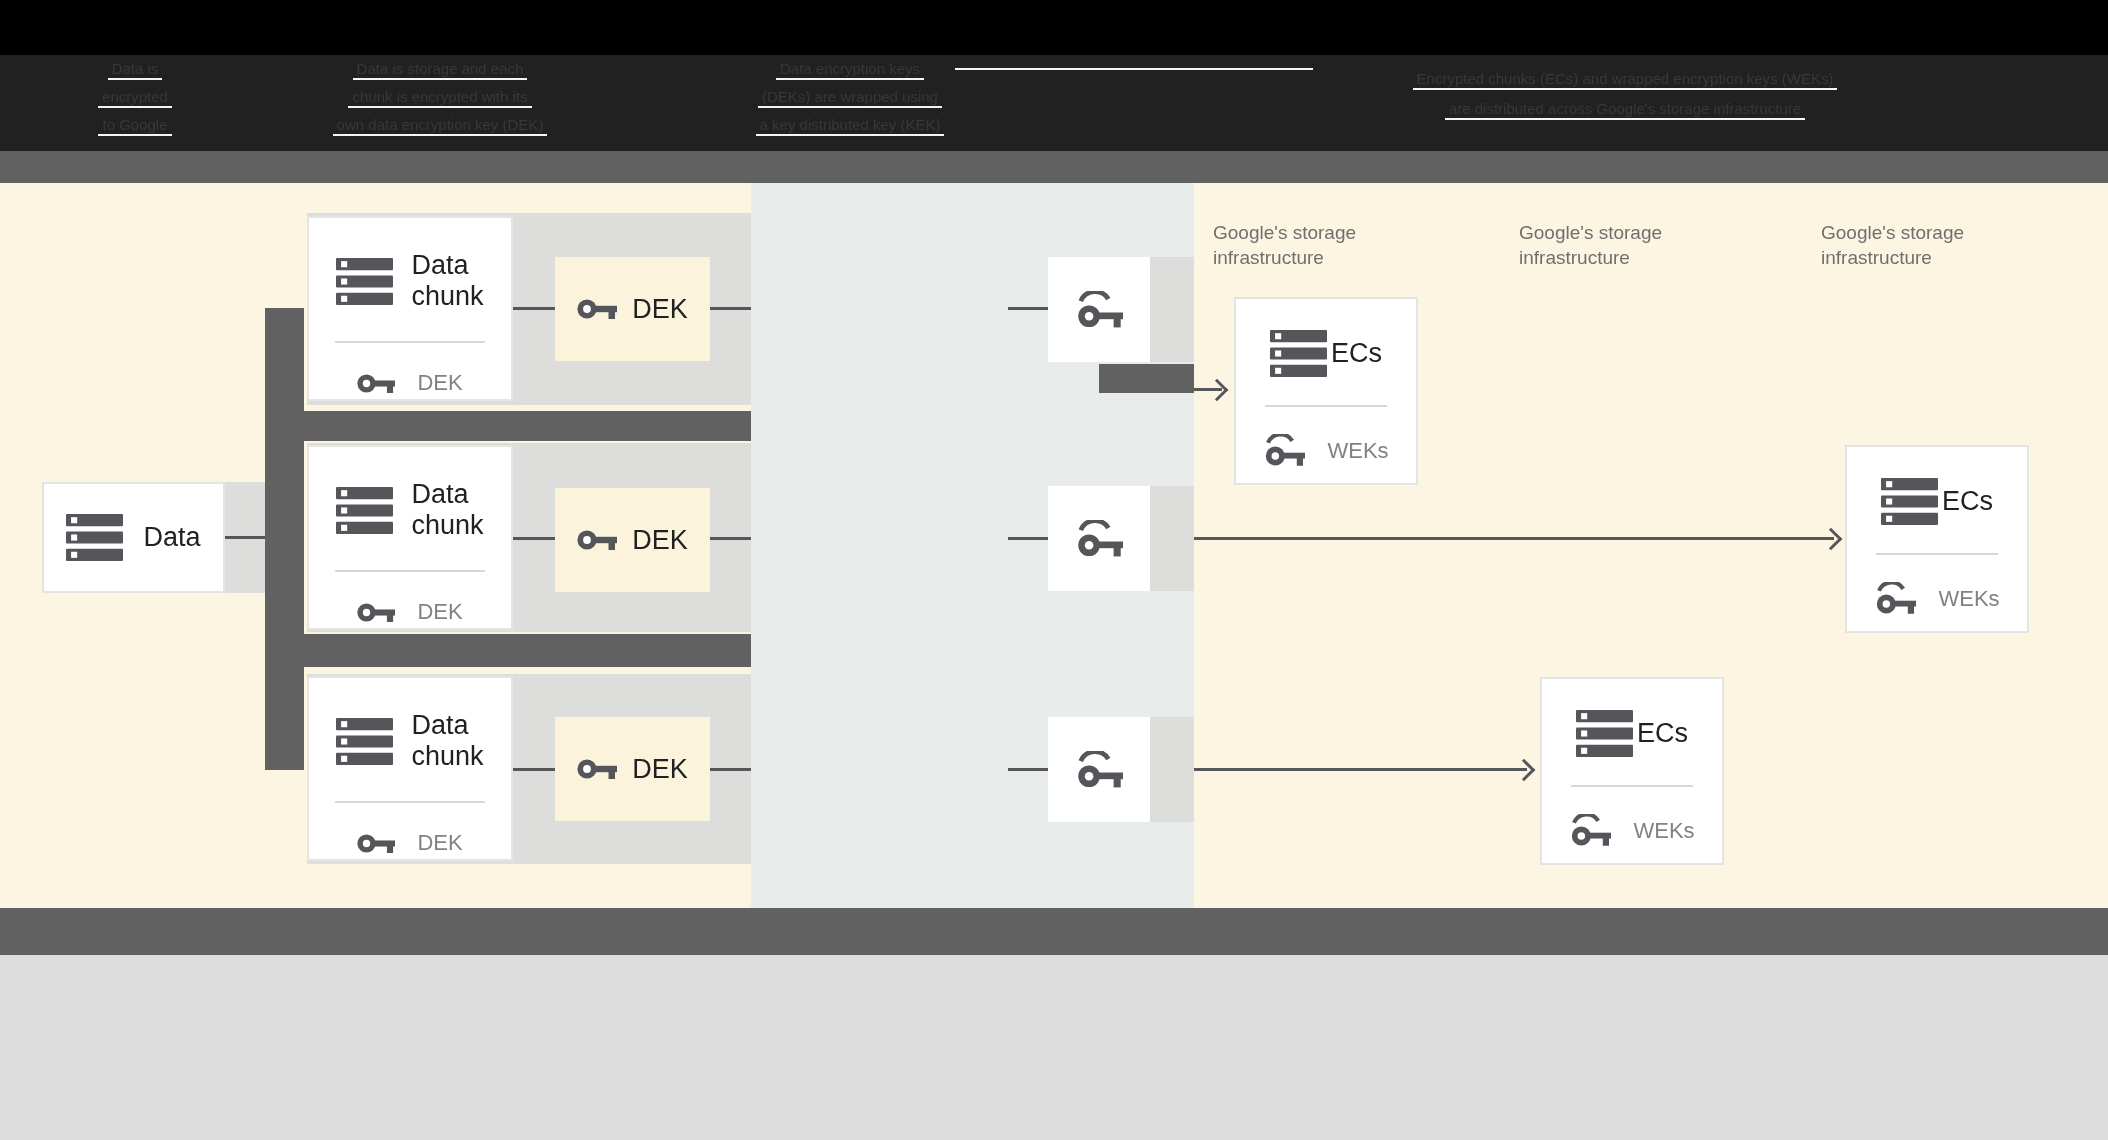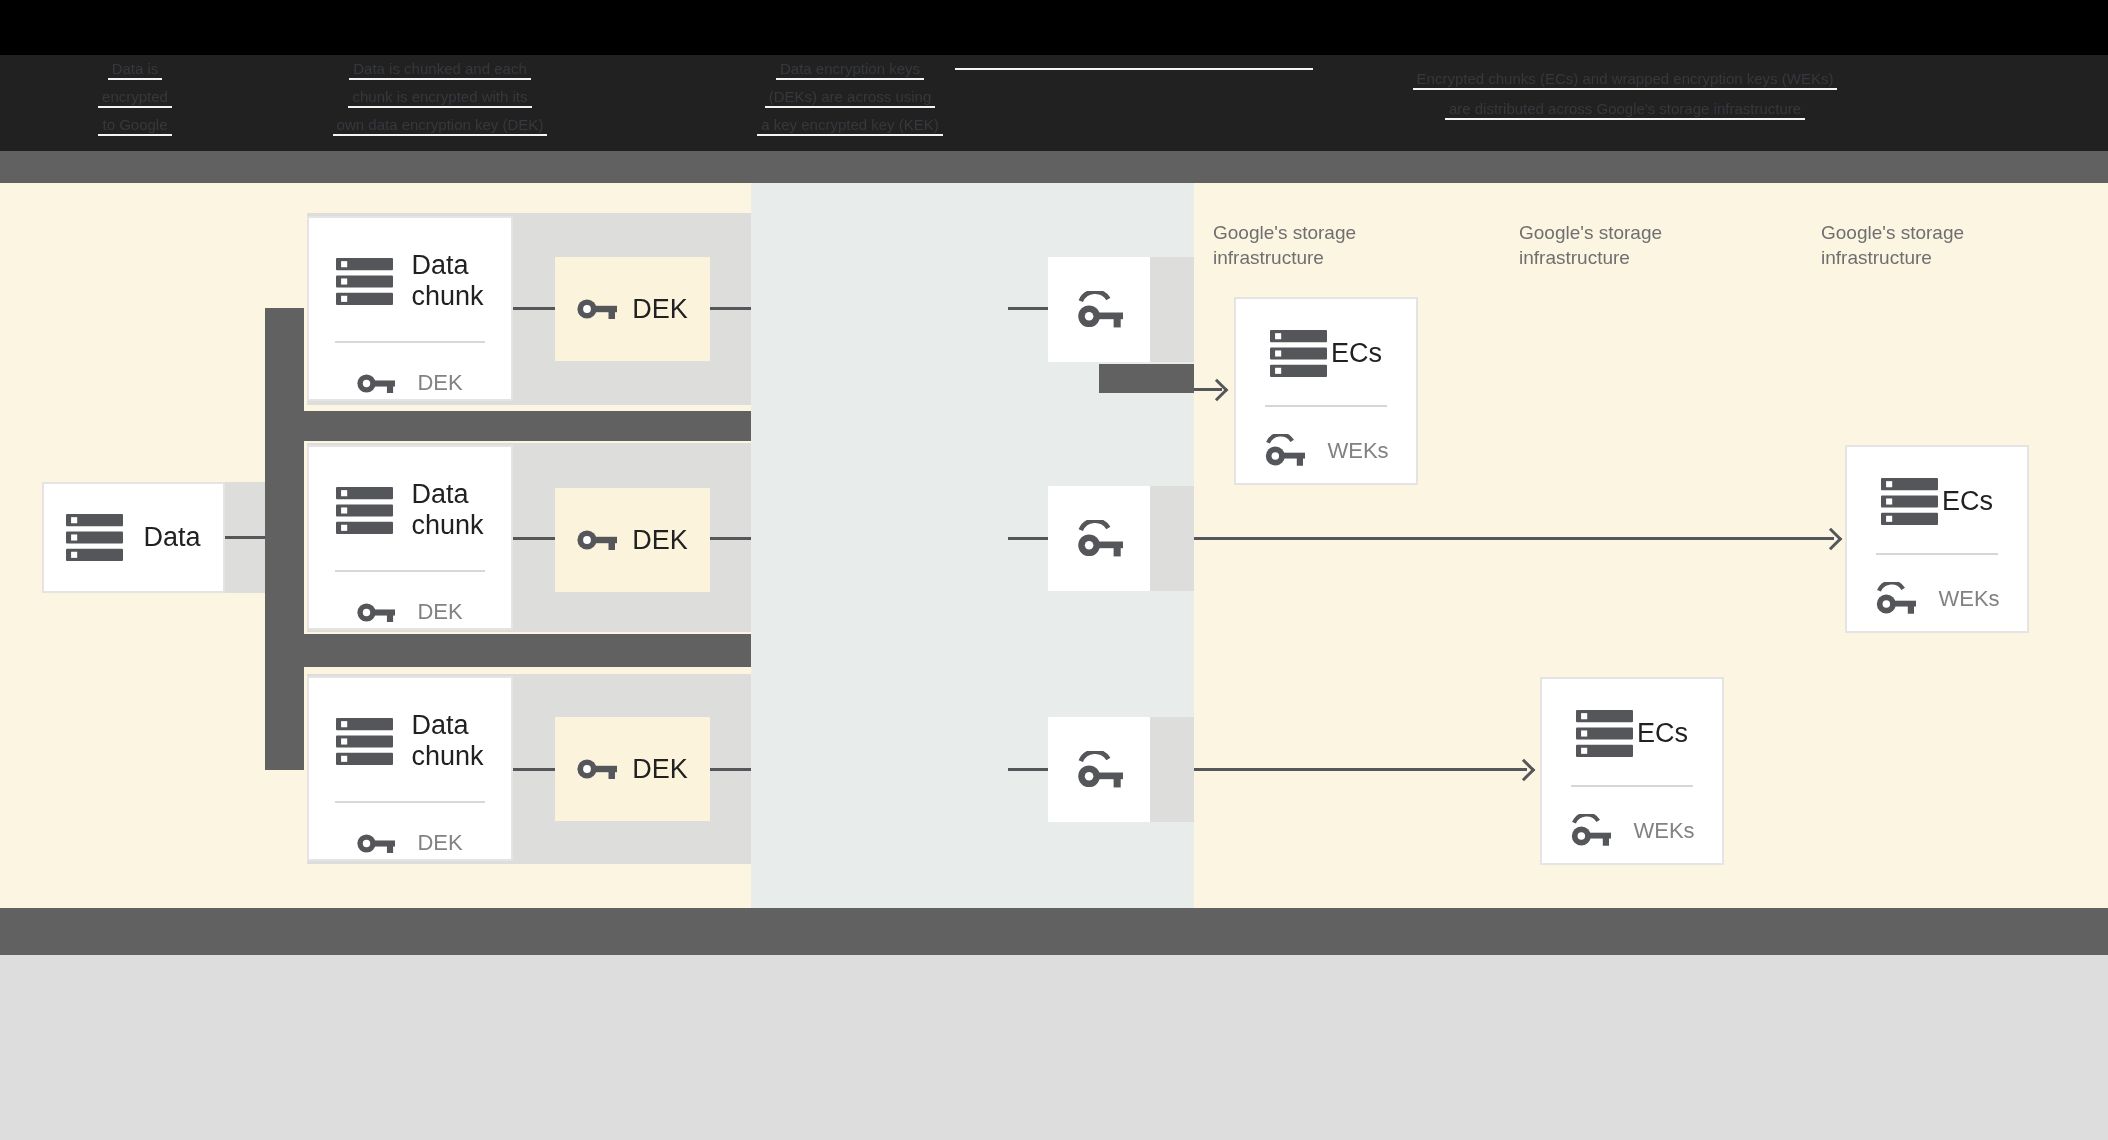--- a/index.html
+++ b/index.html
@@ -83,28 +83,28 @@
 <div id="app">
 
   <div class="abs hdr-top"></div>
   <div class="abs hdr">
     <div class="hcol" style="left:35px;width:200px;">
       <span class="hline"><span class="hl">Data is</span></span>
       <span class="hline"><span class="hl">encrypted</span></span>
       <span class="hline"><span class="hl">to Google</span></span>
     </div>
     <div class="hcol" style="left:280px;width:320px;">
-      <span class="hline"><span class="hl">Data is chunked and each</span></span>
+      <span class="hline"><span class="hl">Data is storage and each</span></span>
       <span class="hline"><span class="hl">chunk is encrypted with its</span></span>
       <span class="hline"><span class="hl">own data encryption key (DEK)</span></span>
     </div>
     <div class="hcol" style="left:720px;width:260px;">
       <span class="hline"><span class="hl">Data encryption keys</span></span>
-      <span class="hline"><span class="hl">(DEKs) are across using</span></span>
-      <span class="hline"><span class="hl">a key encrypted key (KEK)</span></span>
+      <span class="hline"><span class="hl">(DEKs) are wrapped using</span></span>
+      <span class="hline"><span class="hl">a key distributed key (KEK)</span></span>
     </div>
     <div class="hcol" style="left:1295px;width:660px;top:9px;line-height:30px;">
       <span class="hline"><span class="hl">Encrypted chunks (ECs) and wrapped encryption keys (WEKs)</span></span>
       <span class="hline"><span class="hl">are distributed across Google's storage infrastructure</span></span>
     </div>
     <div class="abs stray" style="left:955px;top:13px;width:358px;height:2px;"></div>
   </div>
   <div class="abs band" style="top:151px;height:32px;"></div>
 
   <div class="abs stage"></div>

